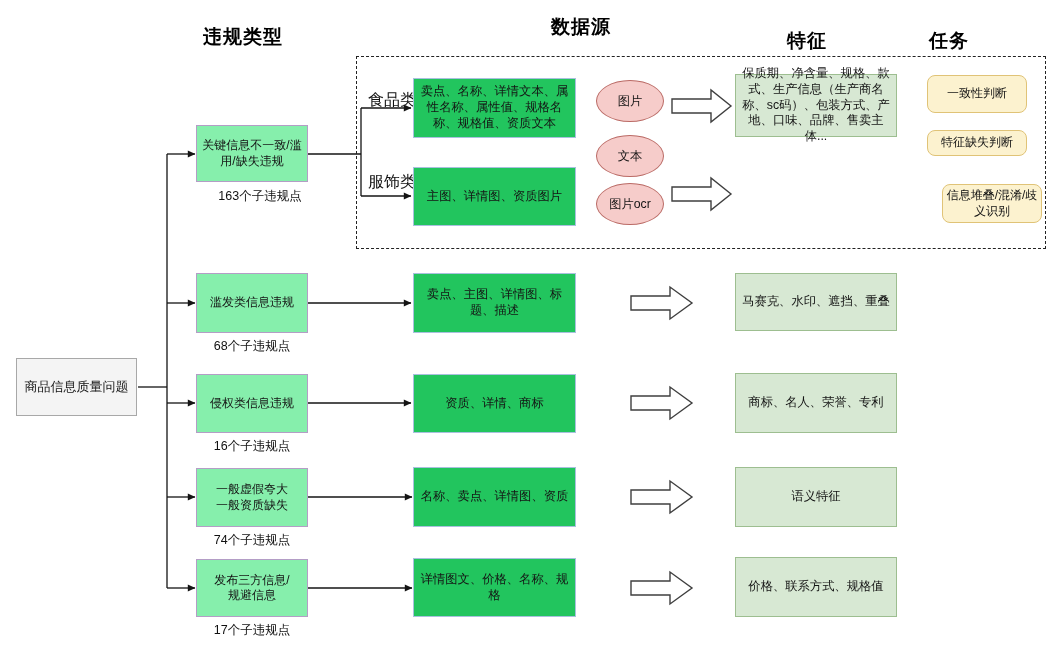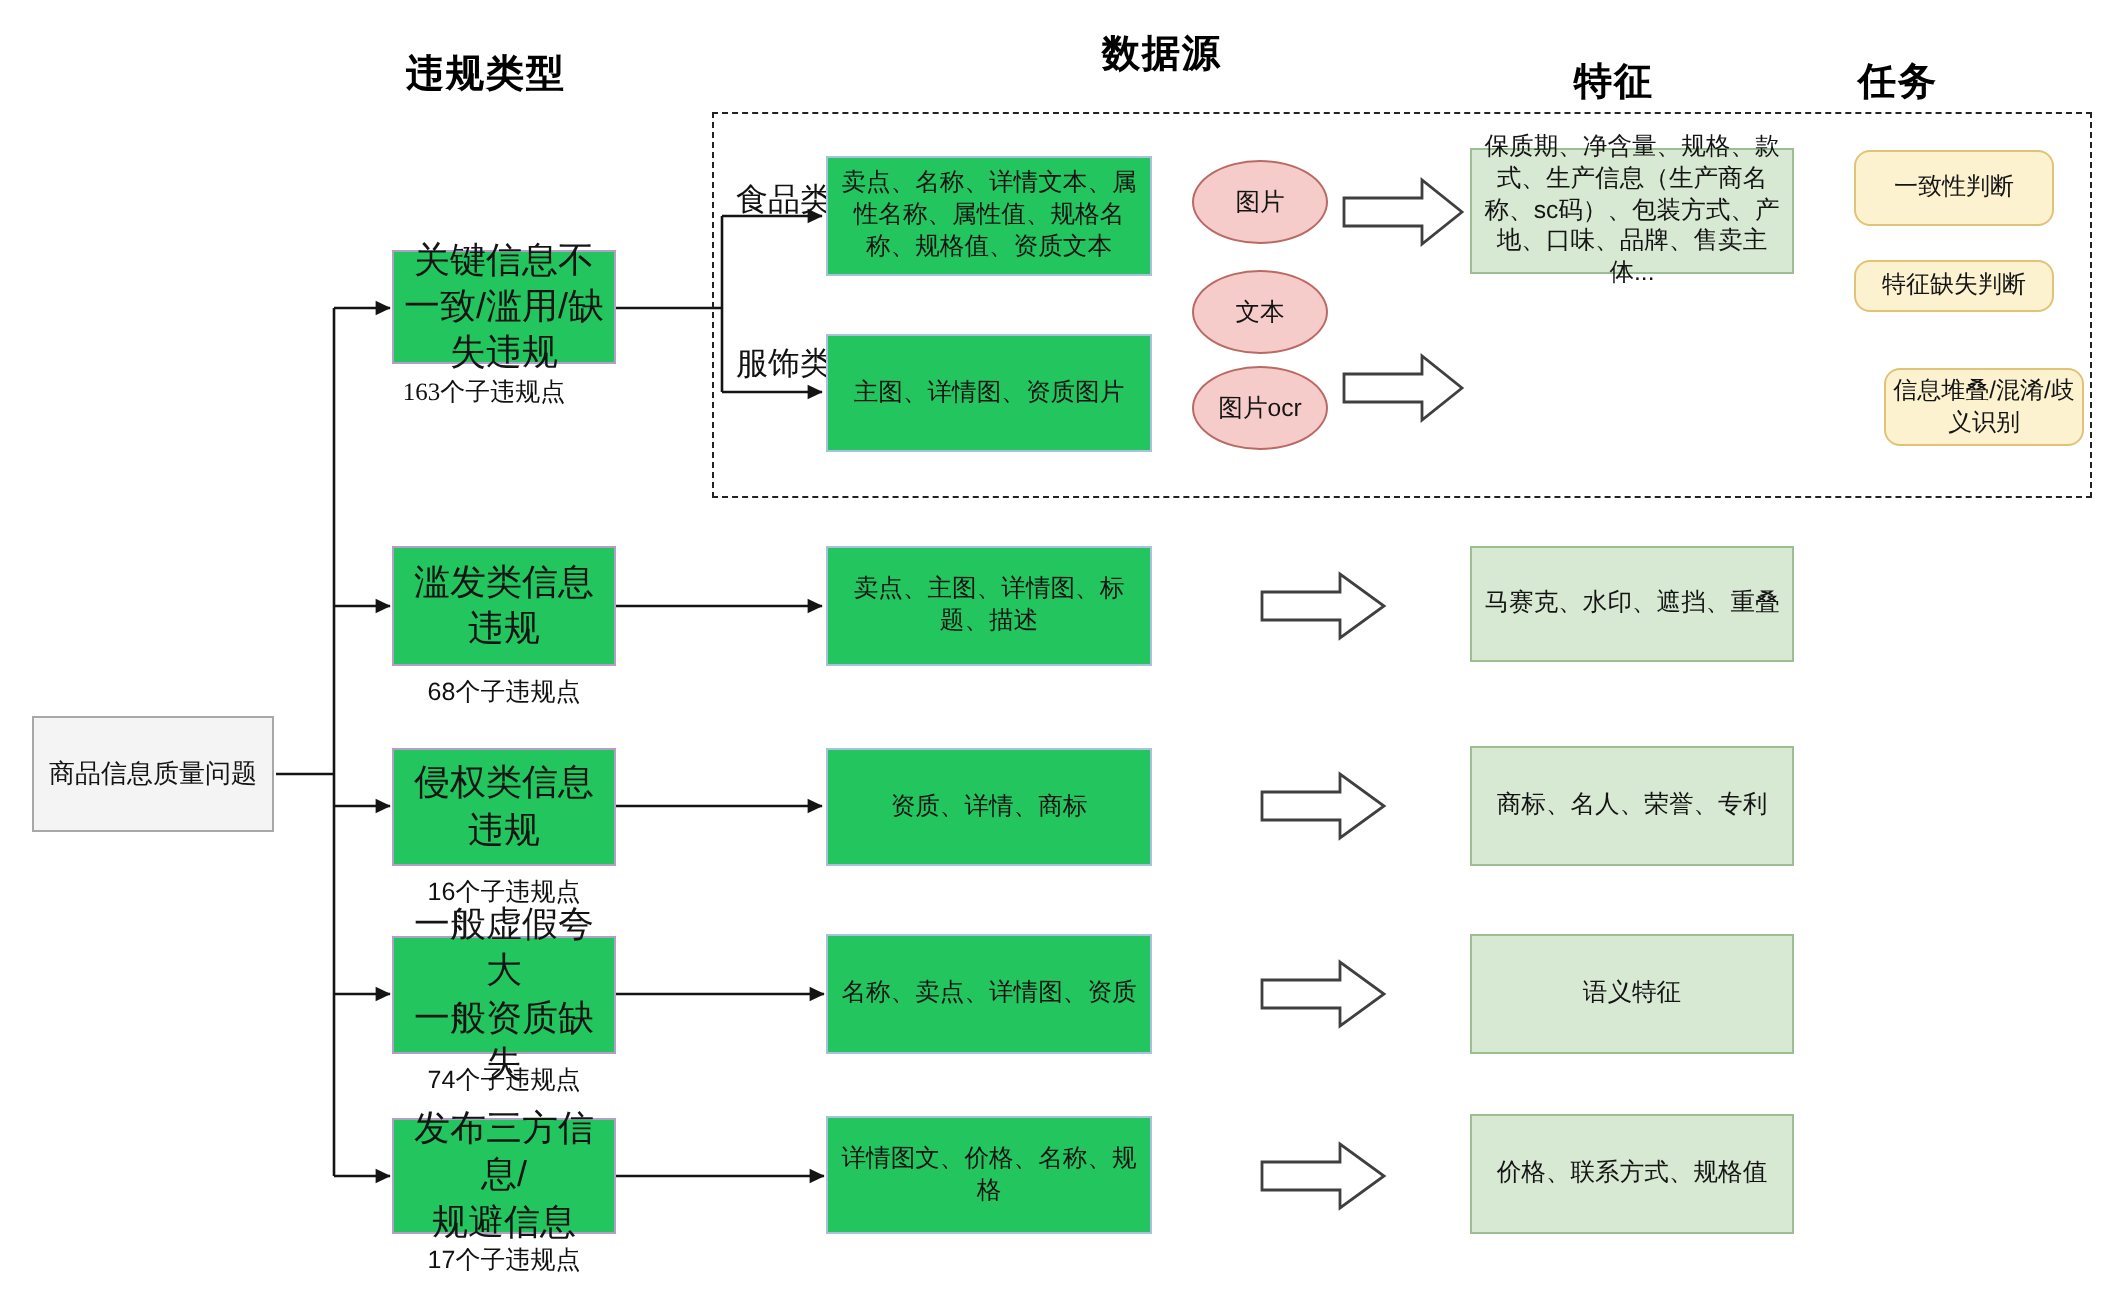--- a/index.html
+++ b/index.html
@@ -19,21 +19,21 @@
 
   .node {
     position: absolute; display: flex; align-items: center; justify-content: center;
     box-sizing: border-box; font-size: 12.3px; line-height: 1.28; font-weight: 500;
     text-align: center; padding: 3px 5px;
   }
   .node.left { justify-content: flex-start; text-align: center; }
   .prewrap { white-space: pre-line; }
 
   .root-node   { background: #F4F4F4; border: 1px solid #A8A8A8; font-size: 13px; }
-  .violation   { background: #22c55e; border: 1px solid #B49DC6; font-size: 18px; }
+  .violation   { background: #86efac; border: 1px solid #B49DC6; font-size: 12px; }
   .source      { background: #22c55e; border: 1px solid #A9C0DE; }
   .feature     { background: #D7E8D3; border: 1px solid #9DBE90; }
   .task        { background: #FCF2CF; border: 1px solid #E0C377; border-radius: 8px; font-size: 12px; padding: 3px 2px; }
   .modality {
     position: absolute; display: flex; align-items: center; justify-content: center;
     background: #F6CCCA; border: 1.5px solid #BA6A65; border-radius: 50%;
     font-size: 12.3px; font-weight: 500; box-sizing: border-box;
   }
 
   .count-label {
@@ -97,21 +97,21 @@
   <div class="node root-node" style="left:16px; top:358px; width:121px; height:58px;">商品信息质量问题</div>
 
   <div class="node violation" style="left:196px; top:125px; width:112px; height:57px;">关键信息不一致/滥用/缺失违规</div>
   <div class="node violation" style="left:196px; top:273px; width:112px; height:60px;">滥发类信息违规</div>
   <div class="node violation" style="left:196px; top:374px; width:112px; height:59px;">侵权类信息违规</div>
   <div class="node violation prewrap" style="left:196px; top:468px; width:112px; height:59px;">一般虚假夸大
 一般资质缺失</div>
   <div class="node violation prewrap" style="left:196px; top:559px; width:112px; height:58px;">发布三方信息/
 规避信息</div>
 
-  <div class="count-label" style="left:172px; top:188px; width:140px;font-family:Liberation Serif, serif;">163个子违规点</div>
+  <div class="count-label" style="left:190px; top:188px; width:140px;">163个子违规点</div>
   <div class="count-label" style="left:182px; top:338px; width:140px;">68个子违规点</div>
   <div class="count-label" style="left:182px; top:438px; width:140px;">16个子违规点</div>
   <div class="count-label" style="left:182px; top:532px; width:140px;">74个子违规点</div>
   <div class="count-label" style="left:182px; top:622px; width:140px;">17个子违规点</div>
 
   <div class="cat-label" style="left:368px; top:90px;">食品类</div>
   <div class="cat-label" style="left:368px; top:172px;">服饰类</div>
 
   <div class="node source left" style="left:413px; top:78px; width:163px; height:60px;">卖点、名称、详情文本、属性名称、属性值、规格名称、规格值、资质文本</div>
   <div class="node source" style="left:413px; top:167px; width:163px; height:59px;">主图、详情图、资质图片</div>

